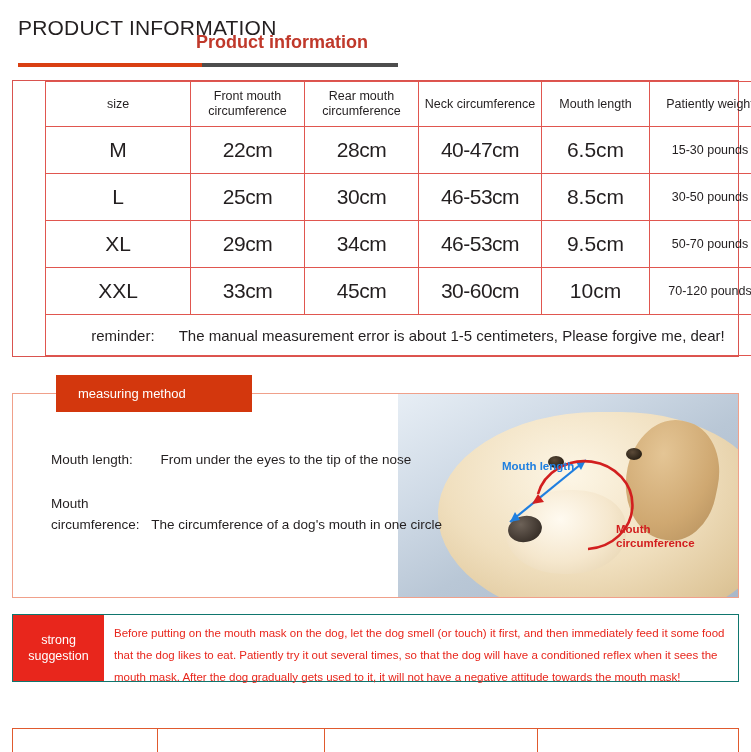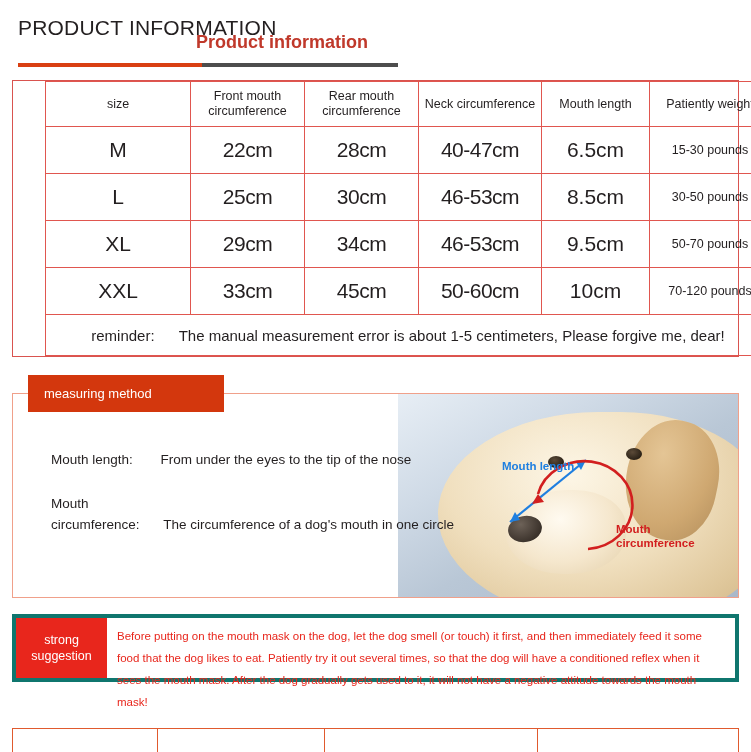--- a/index.html
+++ b/index.html
@@ -125,29 +125,29 @@
   
   .measure-section {
     position: relative;
     margin: 18px 12px 0 12px;
     width: 727px;
     height: 223px;
     box-sizing: border-box;
   }
   .measure-tab {
     position: absolute;
-    left: 16px;
+    left: 44px;
     top: 0;
     width: 196px;
     height: 37px;
     background: #d3370d;
     color: #ffffff;
     font-size: 13px;
     line-height: 37px;
-    padding-left: 16px;
+    padding-left: 22px;
     box-sizing: border-box;
     z-index: 3;
   }
   .measure-box {
     position: absolute;
     left: 0;
     top: 18px;
     width: 727px;
     height: 205px;
     border: 1px solid #f0a08a;
@@ -163,21 +163,21 @@
     color: #231f20;
   }
   .ml-line {
     font-size: 13.5px;
     margin-bottom: 26px;
   }
   .ml-label { display: inline-block; }
   .ml-desc { display: inline-block; margin-left: 24px; }
   .mc-block { font-size: 13.5px; line-height: 21px; }
   .mc-label { display: inline-block; }
-  .mc-desc { display: inline-block; margin-left: 20px; }
+  .mc-desc { display: inline-block; margin-left: 8px; }
 
   
   .dog-photo {
     position: absolute;
     right: 0;
     top: 0;
     width: 340px;
     height: 203px;
     overflow: hidden;
   }
@@ -251,21 +251,21 @@
     width: 340px; height: 203px;
   }
 
   
   .suggestion {
     position: relative;
     margin: 16px 12px 0 12px;
     width: 727px;
     height: 68px;
     box-sizing: border-box;
-    border: 4px solid #0f766e;
+    border: 1px solid #0f766e;
     display: flex;
   }
   .sugg-label {
     width: 91px;
     background: #e8261c;
     color: #ffffff;
     font-size: 12.5px;
     display: flex;
     flex-direction: column;
     align-items: center;
@@ -353,21 +353,21 @@
         <td class="val">29cm</td>
         <td class="val">34cm</td>
         <td class="val">46-53cm</td>
         <td class="val-mono">9.5cm</td>
         <td class="wt">50-70 pounds</td>
       </tr>
       <tr class="row-cell">
         <td class="sz">XXL</td>
         <td class="val">33cm</td>
         <td class="val">45cm</td>
-        <td class="val">50-60cm</td>
+        <td class="val">30-60cm</td>
         <td class="val-mono">10cm</td>
         <td class="wt">70-120 pounds</td>
       </tr>
       <tr>
         <td class="reminder-cell" colspan="6">
           <span class="reminder-label">reminder:</span><span>The manual measurement error is about 1-5 centimeters, Please forgive me, dear!</span>
         </td>
       </tr>
     </tbody>
   </table>

